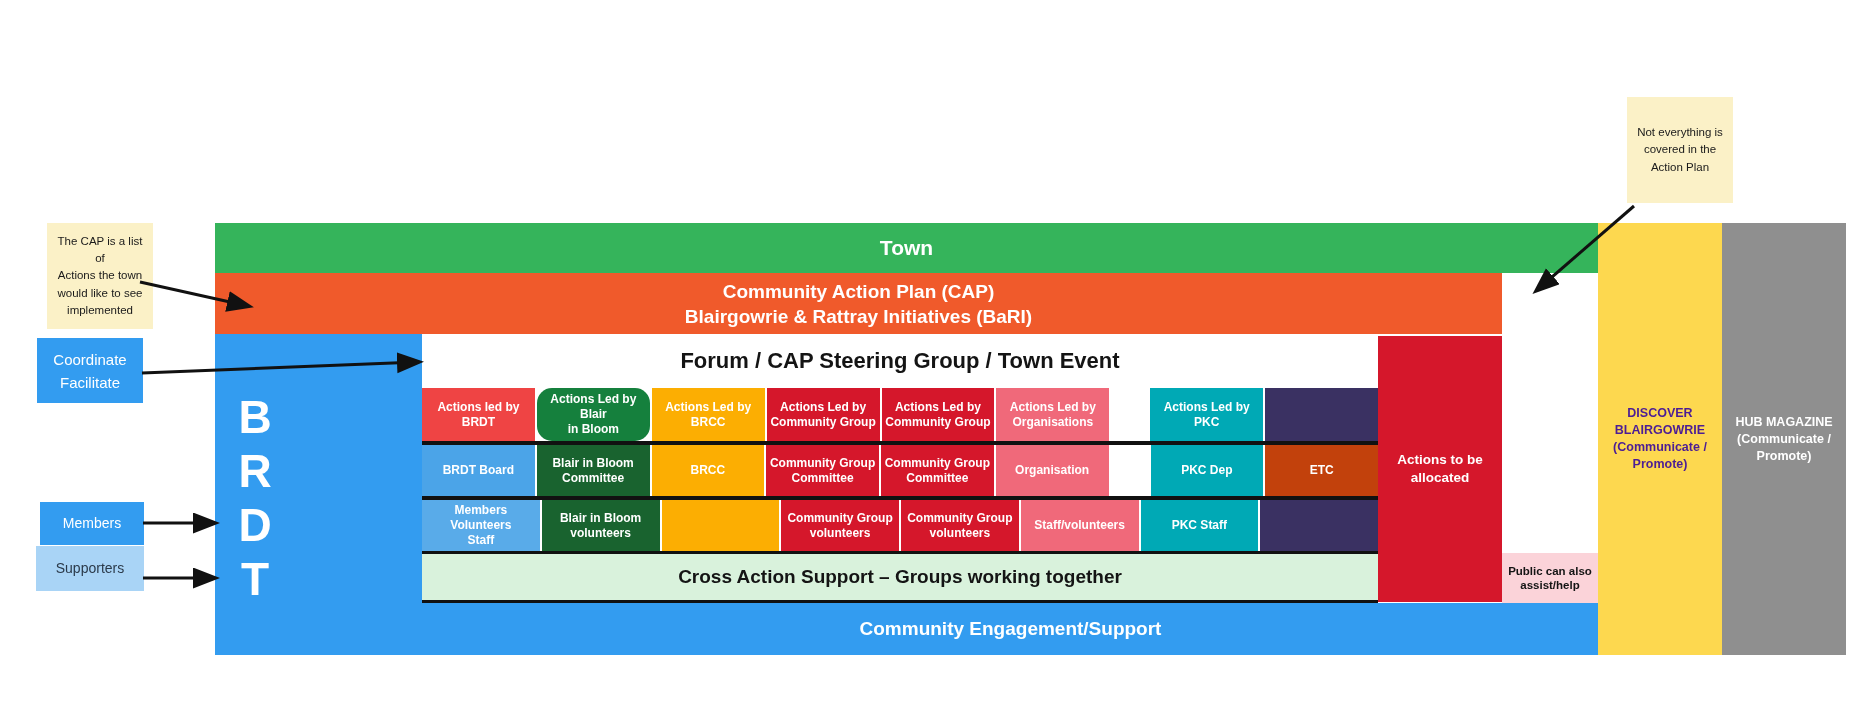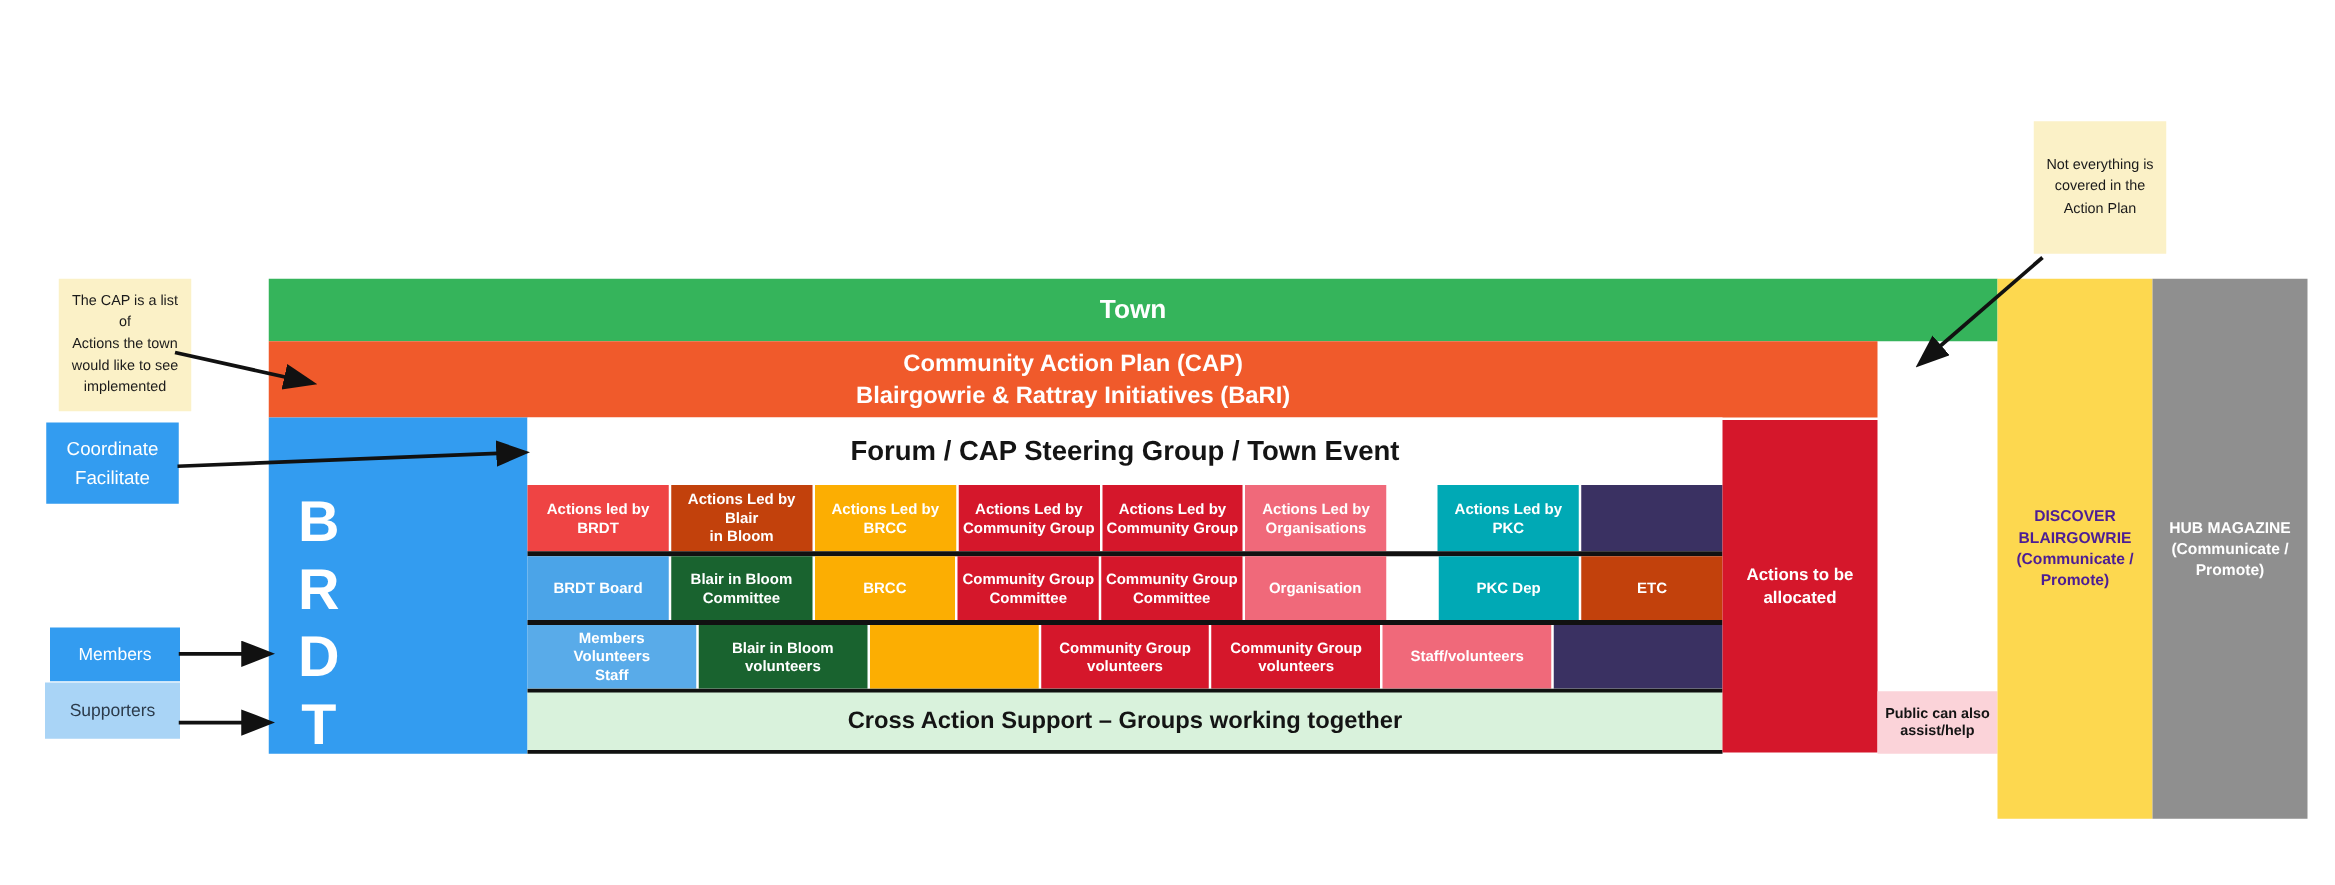--- a/index.html
+++ b/index.html
@@ -75,21 +75,21 @@
   <div class="abs brdt-col" style="background: rgb(51, 156, 240);"></div>
   <div class="abs brdt-letters preline">B
 R
 D
 T</div>
 
   <div class="abs forum center">Forum / CAP Steering Group / Town Event</div>
 
   <div class="abs grid-row row1" id="grid-row-0">
       <div class="cell" style="background: #ef4444; color: rgb(255, 255, 255);">Actions led by BRDT</div>
-      <div class="cell" style="background: #c2410c; color: rgb(255, 255, 255);">Actions Led by Blair
+      <div class="cell" style="background: #15803d; color: rgb(255, 255, 255); border-radius: 15px;">Actions Led by Blair
 in Bloom</div>
       <div class="cell" style="background: rgb(252, 174, 2); color: rgb(255, 255, 255);">Actions Led by
 BRCC</div>
       <div class="cell" style="background: rgb(213, 23, 43); color: rgb(255, 255, 255);">Actions Led by
 Community Group</div>
       <div class="cell" style="background: rgb(213, 23, 43); color: rgb(255, 255, 255);">Actions Led by
 Community Group</div>
       <div class="cell" style="background: rgb(240, 105, 122); color: rgb(255, 255, 255);">Actions Led by
 Organisations</div>
       <div class="cell" style="background: rgb(0, 169, 181); color: rgb(255, 255, 255); margin-left: 39px;">Actions Led by PKC</div>
@@ -115,24 +115,26 @@
 Volunteers
 Staff</div>
       <div class="cell" style="background: rgb(25, 99, 47); color: rgb(255, 255, 255);">Blair in Bloom
 volunteers</div>
       <div class="cell" style="background: rgb(252, 174, 2); color: rgb(255, 255, 255);"></div>
       <div class="cell" style="background: rgb(213, 23, 43); color: rgb(255, 255, 255);">Community Group
 volunteers</div>
       <div class="cell" style="background: rgb(213, 23, 43); color: rgb(255, 255, 255);">Community Group
 volunteers</div>
       <div class="cell" style="background: rgb(240, 105, 122); color: rgb(255, 255, 255);">Staff/volunteers</div>
+      <div class="cell" style="background: rgb(0, 169, 181); color: rgb(255, 255, 255);">PKC Staff</div>
       <div class="cell" style="background: rgb(58, 49, 98); color: rgb(255, 255, 255);"></div>
     </div>
 
   <div class="abs cross center" style="background: rgb(217, 242, 220);">Cross Action Support – Groups working together</div>
+  <div class="abs engage center" style="background: rgb(51, 156, 240);">Community Engagement/Support</div>
 
   <div class="abs alloc center preline" style="background: rgb(213, 23, 43);">Actions to be
 allocated</div>
   <div class="abs public center preline" style="background: rgb(251, 211, 217);">Public can also
 assist/help</div>
   <div class="abs discover center preline" style="background: rgb(253, 216, 79); color: #4c1d95;">DISCOVER
 BLAIRGOWRIE
 (Communicate /
 Promote)</div>
   <div class="abs hub center preline" style="background: rgb(143, 143, 143);">HUB MAGAZINE

